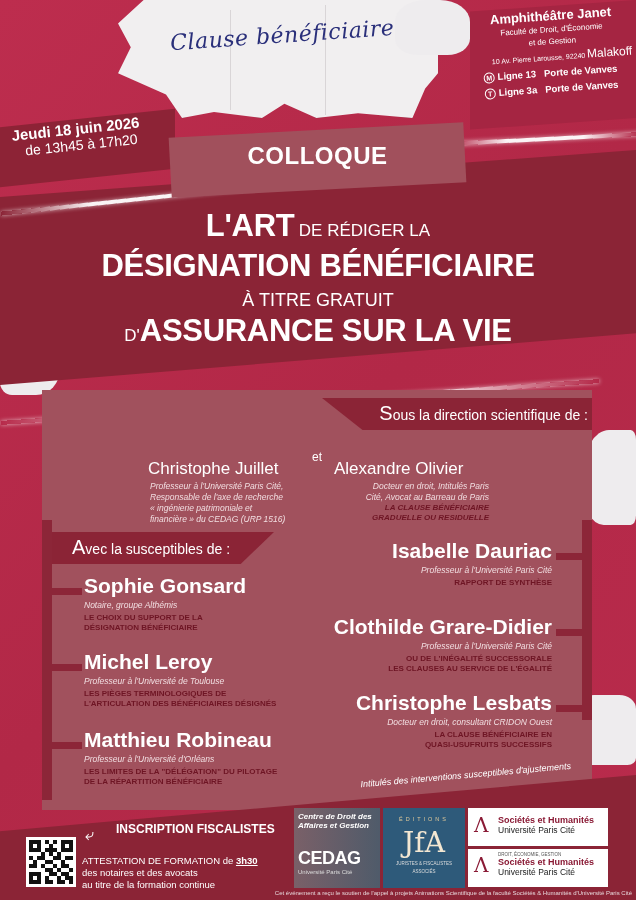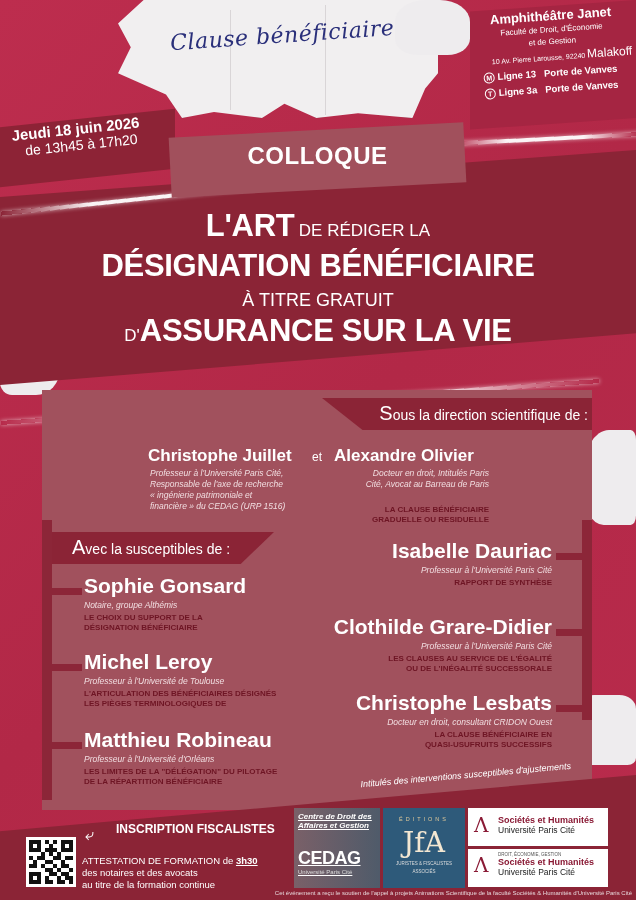--- a/index.html
+++ b/index.html
@@ -117,21 +117,21 @@
   .dir-text .cap { font-size: 20px; }
 
   .part-banner {
     left: 52px; top: 532px; width: 222px; height: 32px;
     background: #8b2436;
     clip-path: polygon(0 0, 100% 0, 85% 100%, 0 100%);
   }
   .part-text { left: 72px; top: 536px; font-size: 14px; }
   .part-text .cap { font-size: 20px; }
 
-  .dname { font-weight: bold; font-size: 17px; white-space: nowrap; }
+  .dname { font-weight: normal; font-size: 17px; white-space: nowrap; margin-top: 13px; }
   .drole { font-style: italic; font-size: 8.5px; color: #f1dde0; line-height: 11px; }
   .dtalk { font-weight: bold; font-size: 8px; color: #6e1524; line-height: 10px; }
   .et { font-size: 12px; }
 
   .speaker-name { font-weight: bold; font-size: 21px; white-space: nowrap; }
   .tick-l { width: 30px; height: 7px; background: #8c2638; }
   .tick-r { width: 30px; height: 7px; background: #8c2638; }
 
   
   .bottom-band {
@@ -145,21 +145,21 @@
   .qr-grid { width: 44px; height: 44px; display: grid; grid-template-columns: repeat(11, 1fr); grid-template-rows: repeat(11, 1fr); }
   .qr-grid span { background: #111; }
   .qr-grid span.w { background: #fff; }
 
   .inscr { left: 116px; top: 822px; font-weight: bold; font-size: 12px; white-space: nowrap; }
   .arrow { left: 85px; top: 826px; font-size: 16px; }
   .attest { left: 82px; top: 855px; font-size: 9.5px; line-height: 12px; width: 210px; }
   .attest .dur { font-weight: bold; text-decoration: underline; }
 
   .logo { top: 808px; height: 80px; }
-  .logo-cedag { left: 294px; width: 86px; background: linear-gradient(90deg, #7a6068, #4f5b6a); padding: 4px; text-decoration: underline; }
+  .logo-cedag { left: 294px; width: 86px; background: linear-gradient(90deg, #7a6068, #4f5b6a); padding: 4px; }
   .cedag-top { font-style: italic; font-weight: bold; font-size: 8px; line-height: 9px; color: #fff; }
   .cedag-name { font-weight: bold; font-size: 18px; margin-top: 18px; letter-spacing: -0.5px; }
   .cedag-sub { font-size: 6px; color: #ddd; }
   .logo-jfa { left: 383px; width: 82px; background: #2e5a7a; text-align: center; padding-top: 8px; }
   .jfa-top { font-size: 5.5px; letter-spacing: 3px; color: #e0c99a; }
   .jfa-mark { font-family: "DejaVu Serif", serif; font-size: 28px; color: #f3e7d2; margin-top: 4px; }
   .jfa-sub { font-size: 4.5px; color: #ddd; line-height: 6px; margin-top: 2px; }
   .logo-sh { left: 468px; width: 140px; height: 38px; background: #fff; color: #8a1a35; padding: 5px 6px; }
   .sh-row { display: flex; align-items: center; gap: 6px; }
   .sh-icon { font-family: "DejaVu Serif", serif; font-size: 20px; color: #8a1a35; width: 18px; }
@@ -235,21 +235,21 @@
     <div class="drole">financière » du CEDAG (URP 1516)</div>
   </div>
 </div>
 <div class="abs et" style="left:312px;top:450px;">et</div>
 <div class="abs" style="left:334px;top:446px;width:155px;text-align:right;">
   <div class="dname" style="text-align:left;">Alexandre Olivier</div>
   <div style="margin-top:2px;">
     <div class="drole">Docteur en droit, Intitulés Paris</div>
     <div class="drole">Cité, Avocat au Barreau de Paris</div>
   </div>
-  <div style="margin-top:15px;">
+  <div style="margin-top:0;font-style:italic;">
     <div class="dtalk">LA CLAUSE BÉNÉFICIAIRE</div>
     <div class="dtalk">GRADUELLE OU RESIDUELLE</div>
   </div>
 </div>
 
 <div class="abs part-banner"></div>
 <div class="abs part-text"><span class="cap">A</span><span>vec la susceptibles de :</span></div>
 
 <div class="abs tick-l" style="left:52px;top:588px;"></div>
 <div class="abs" style="left:84px;top:574px;width:220px;">
@@ -259,22 +259,22 @@
     <div class="dtalk">LE CHOIX DU SUPPORT DE LA</div>
     <div class="dtalk">DÉSIGNATION BÉNÉFICIAIRE</div>
   </div>
 </div>
 
 <div class="abs tick-l" style="left:52px;top:664px;"></div>
 <div class="abs" style="left:84px;top:650px;width:230px;">
   <div class="speaker-name">Michel Leroy</div>
   <div class="drole" style="margin-top:2px;">Professeur à l'Université de Toulouse</div>
   <div style="margin-top:2px;">
+    <div class="dtalk">LES PIÈGES TERMINOLOGIQUES DE</div>
     <div class="dtalk">L'ARTICULATION DES BÉNÉFICIAIRES DÉSIGNÉS</div>
-    <div class="dtalk">LES PIÈGES TERMINOLOGIQUES DE</div>
   </div>
 </div>
 
 <div class="abs tick-l" style="left:52px;top:742px;"></div>
 <div class="abs" style="left:84px;top:728px;width:230px;">
   <div class="speaker-name">Matthieu Robineau</div>
   <div class="drole" style="margin-top:2px;">Professeur à l'Université d'Orléans</div>
   <div style="margin-top:2px;">
     <div class="dtalk">LES LIMITES DE LA "DÉLÉGATION" DU PILOTAGE</div>
     <div class="dtalk">DE LA RÉPARTITION BÉNÉFICIAIRE</div>
@@ -288,22 +288,22 @@
   <div style="margin-top:2px;">
     <div class="dtalk">RAPPORT DE SYNTHÈSE</div>
   </div>
 </div>
 
 <div class="abs tick-r" style="left:556px;top:629px;"></div>
 <div class="abs" style="left:290px;top:615px;width:262px;text-align:right;">
   <div class="speaker-name">Clothilde Grare-Didier</div>
   <div class="drole" style="margin-top:2px;">Professeur à l'Université Paris Cité</div>
   <div style="margin-top:2px;">
+    <div class="dtalk">OU DE L'INÉGALITÉ SUCCESSORALE</div>
     <div class="dtalk">LES CLAUSES AU SERVICE DE L'ÉGALITÉ</div>
-    <div class="dtalk">OU DE L'INÉGALITÉ SUCCESSORALE</div>
   </div>
 </div>
 
 <div class="abs tick-r" style="left:556px;top:705px;"></div>
 <div class="abs" style="left:300px;top:691px;width:252px;text-align:right;">
   <div class="speaker-name">Christophe Lesbats</div>
   <div class="drole" style="margin-top:2px;">Docteur en droit, consultant CRIDON Ouest</div>
   <div style="margin-top:2px;">
     <div class="dtalk">LA CLAUSE BÉNÉFICIAIRE EN</div>
     <div class="dtalk">QUASI-USUFRUITS SUCCESSIFS</div>

